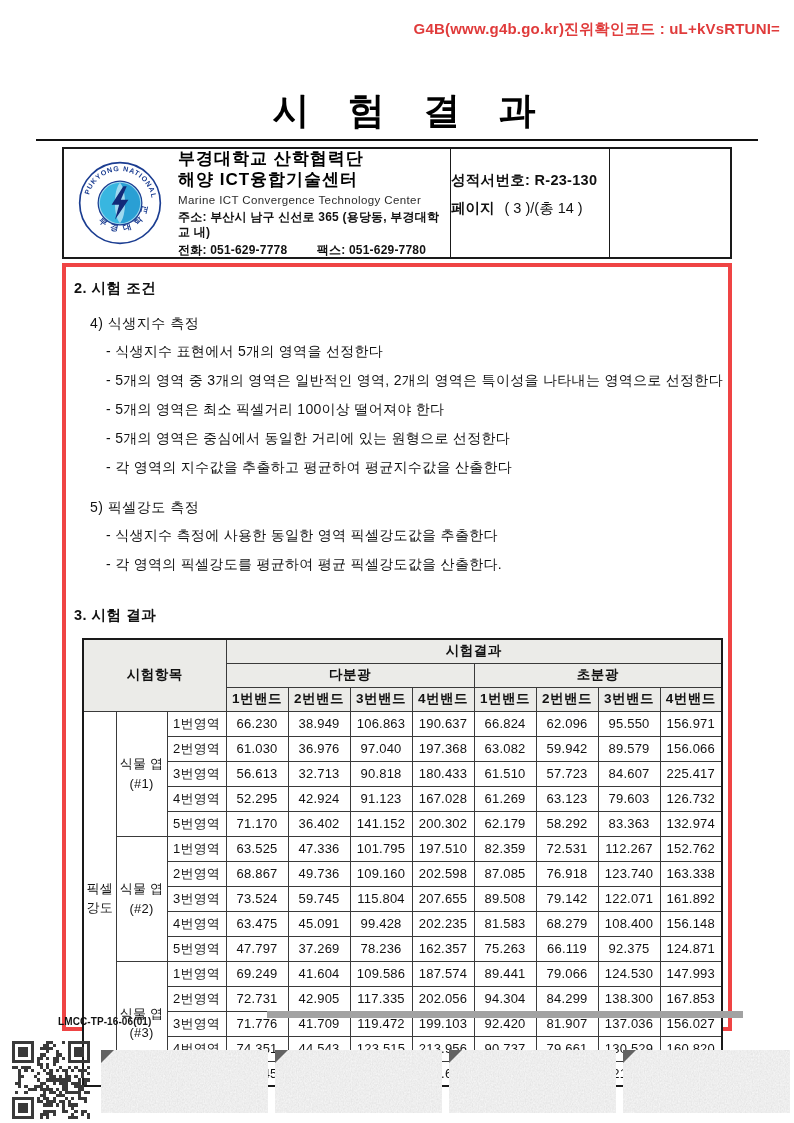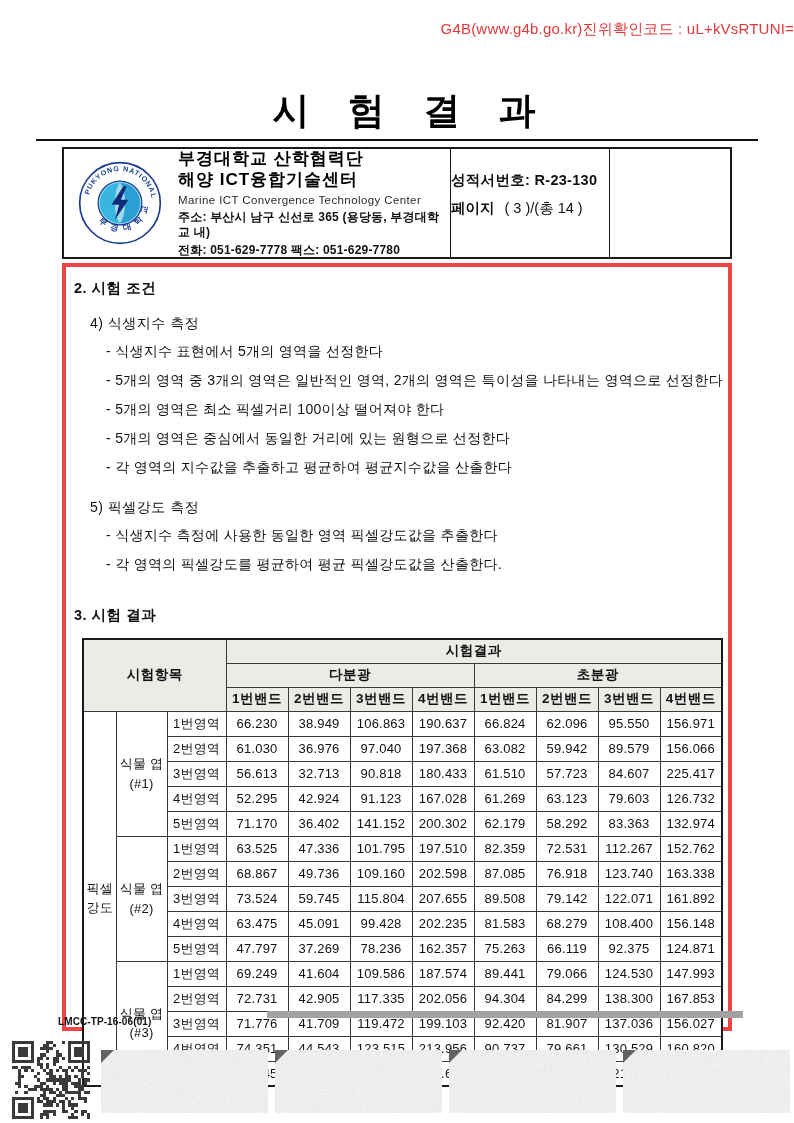--- a/index.html
+++ b/index.html
@@ -5,23 +5,23 @@
   * { margin:0; padding:0; box-sizing:border-box; }
   html,body { background:#ffffff; }
   body { font-family:"Liberation Sans","DejaVu Sans",sans-serif; color:#111; }
   #page {
     position:relative; width:794px; height:1123px; background:#ffffff;
     overflow:hidden; margin:0 auto;
   }
 
   
   .red-code {
-    position:absolute; top:20px; right:0;
+    position:absolute; top:20px; right:14px;
     font-size:15px; letter-spacing:0.2px;
-    color:#e03b3b; font-weight:400;
+    color:#e03b3b; font-weight:700;
   }
 
   
   .page-title {
     position:absolute; top:86px; left:0; width:100%;
     text-align:center; font-size:37px; font-weight:700;
     letter-spacing:14px; padding-left:28px; color:#000;
   }
   .title-rule {
     position:absolute; top:139px; left:36px; width:722px; height:0;
@@ -38,21 +38,21 @@
     width:159px; height:100%; border-left:1.5px solid #1a1a1a;
     padding:22px 0 0 0;
   }
   .hb-right { flex:1; height:100%; border-left:1.5px solid #1a1a1a; }
   .logo-wrap { width:84px; height:84px; flex:0 0 auto; margin-right:16px; }
   .org-lines { line-height:1.25; }
   .org-kr { font-size:17px; font-weight:700; color:#000; letter-spacing:1px; }
   .org-en { font-size:11.5px; color:#2b2b2b; letter-spacing:0.4px; margin-top:2px; }
   .org-addr { font-size:12px; font-weight:700; margin-top:3px; letter-spacing:0.2px; }
   .org-tel { font-size:12px; font-weight:700; margin-top:3px; letter-spacing:0.2px; }
-  .org-tel .fax-label { }
+  .org-tel .fax-label { margin-left:26px; }
   .report-line { font-size:14.5px; font-weight:700; letter-spacing:0.3px; }
   .page-line { font-size:14.5px; margin-top:9px; }
   .page-line .pl-label { font-weight:700; margin-right:10px; }
 
   
   .body-box {
     position:absolute; left:62px; top:263px; width:670px; height:768px;
     border:4px solid #ef4444; background:#fff;
   }
   .sec-title { font-size:14.5px; font-weight:700; margin:12px 0 0 8px; letter-spacing:0.5px; }

